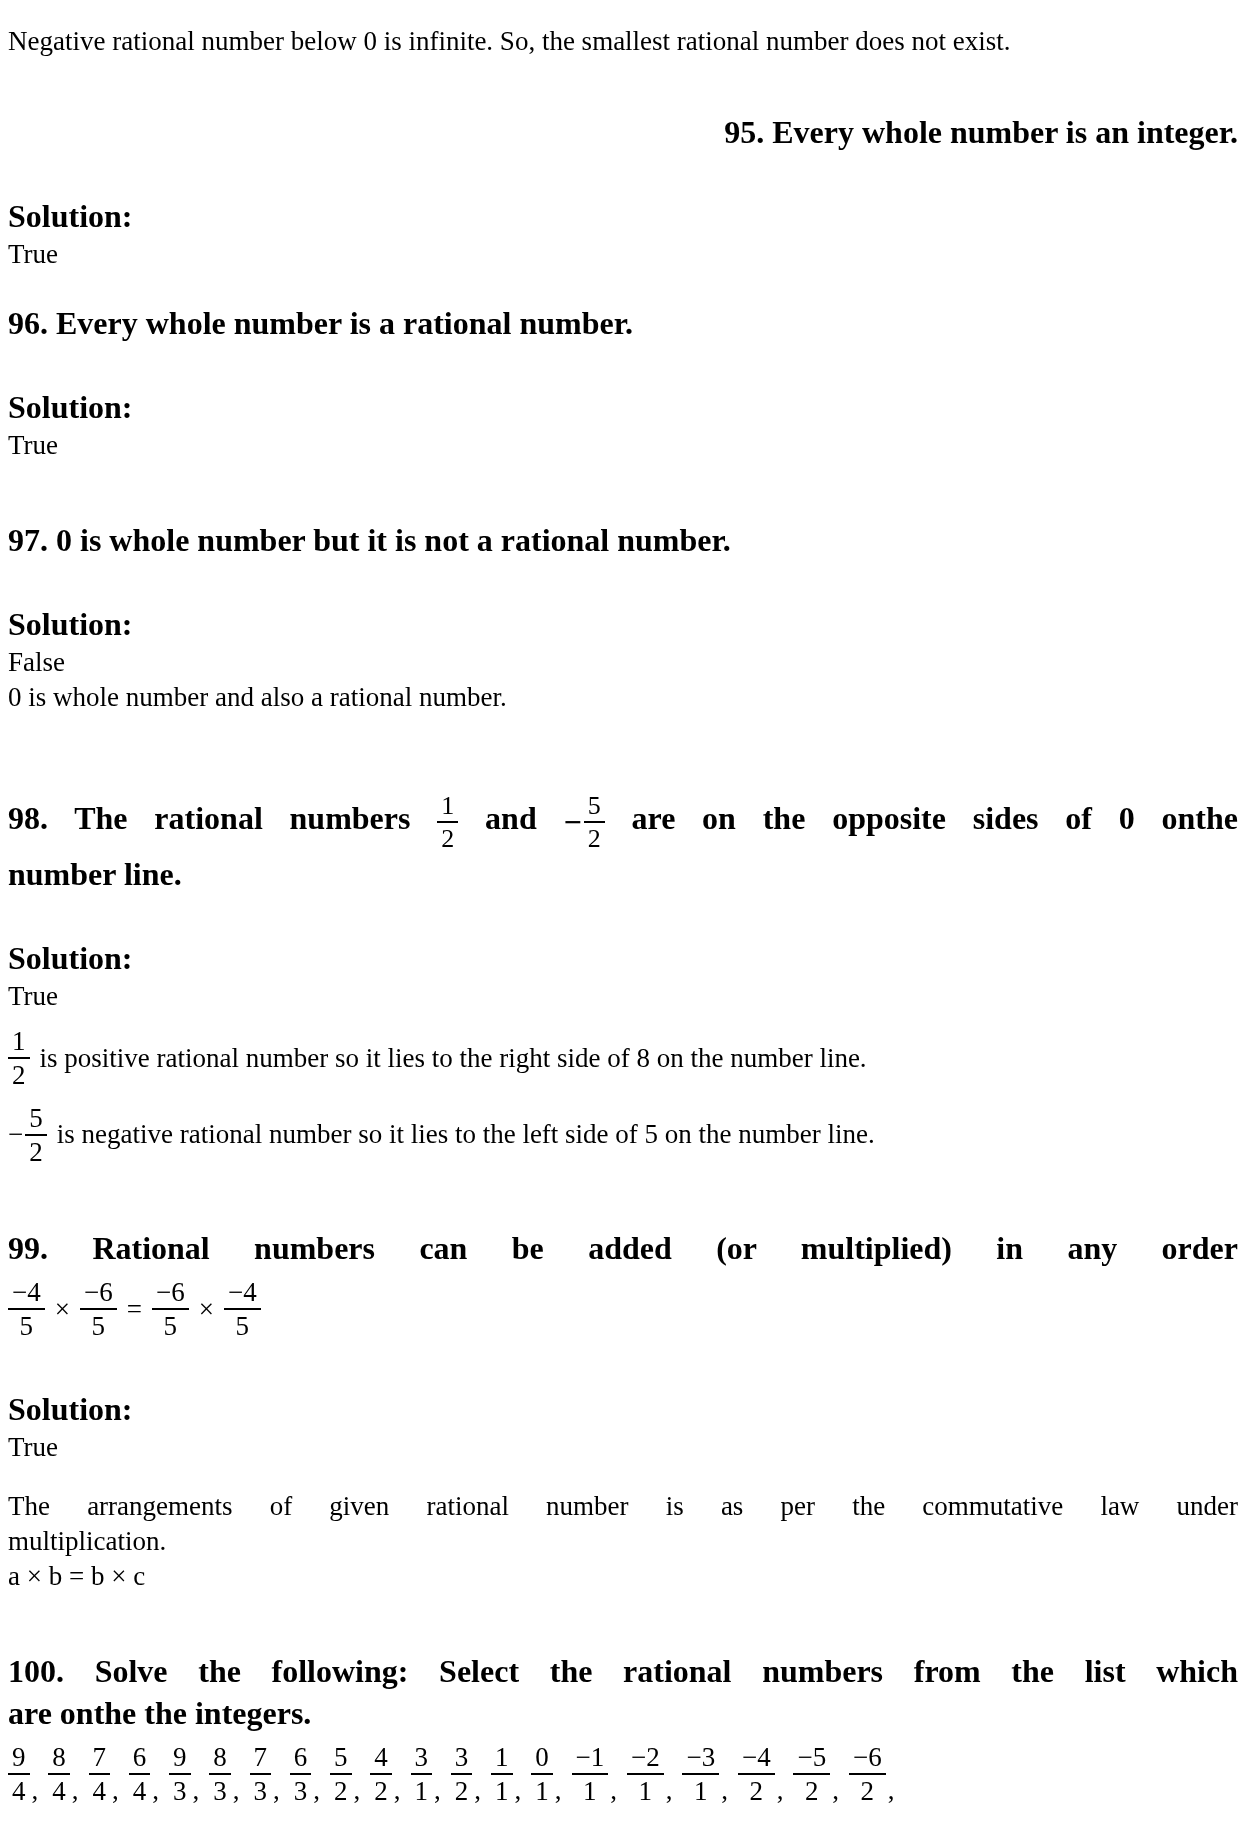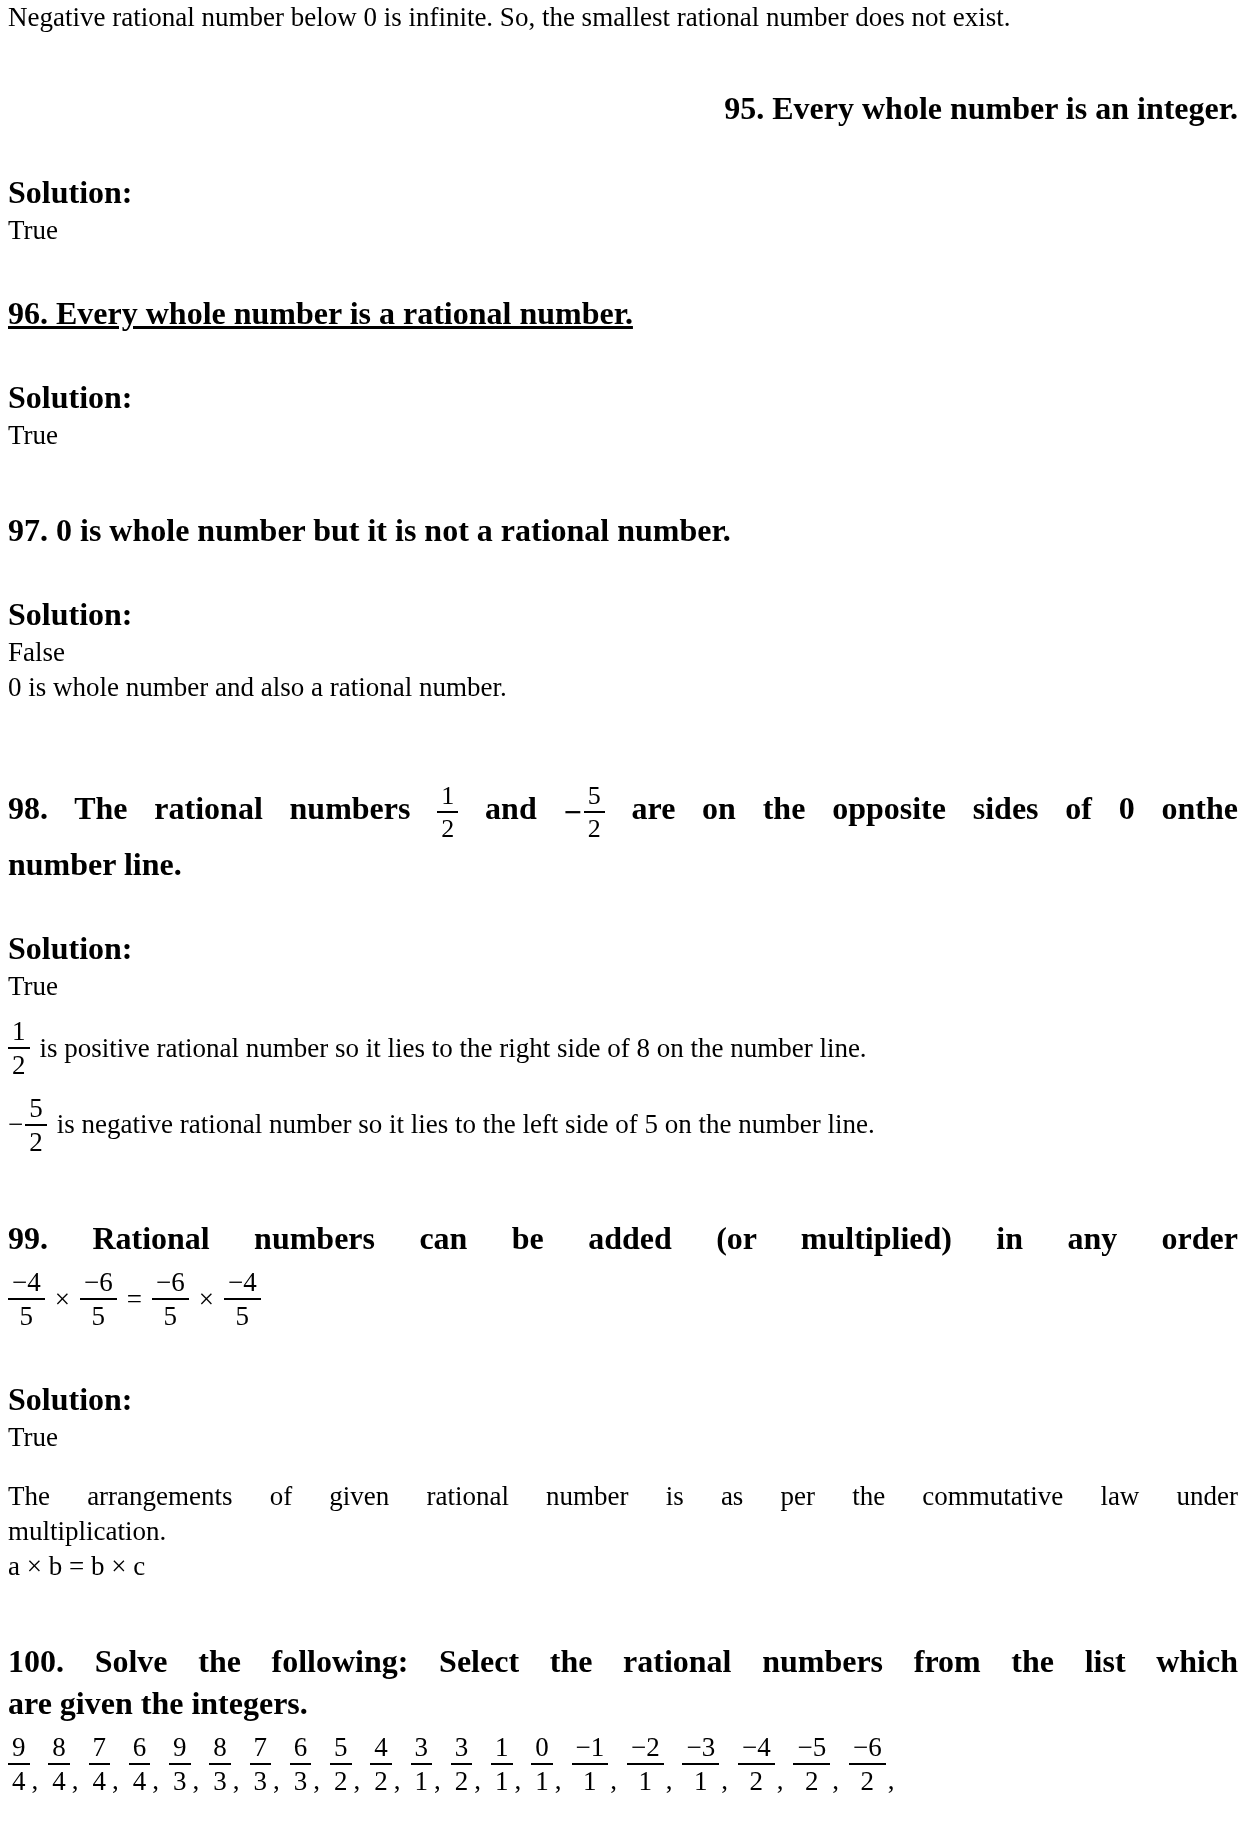--- a/index.html
+++ b/index.html
@@ -7,32 +7,32 @@
   body {
     width: 1252px;
     height: 1837px;
     overflow: hidden;
     background: #ffffff;
     color: #000000;
     font-family: "Liberation Serif", serif;
     font-size: 27px;
     line-height: 35px;
   }
-  .page { padding: 0 14px 0 8px; }
+  .page { padding: 24px 14px 0 8px; }
   p { margin: 0; }
 
   .q-heading, .sol-heading {
     font-size: 32px;
     line-height: 42px;
     font-weight: 700;
   }
   .justify-full { text-align: justify; text-align-last: justify; }
 
   .mt-q95 { margin-top: 52px; text-align: right; }
-  .mt-q96 { margin-top: 44px; text-decoration: underline; }
+  .mt-q96 { margin-top: 30px; }
   .mt-q97 { margin-top: 56px; }
   .mt-q98 { margin-top: 76px; }
   .mt-q99 { margin-top: 60px; }
   .mt-q100 { margin-top: 56px; }
   .mt-sol { margin-top: 42px; }
   .mt-sol-lg { margin-top: 46px; }
   .mt-frac { margin-top: 12px; }
   .mt-sm { margin-top: 8px; }
   .mt-md { margin-top: 24px; }
 
@@ -147,21 +147,21 @@
         <span class="den">5</span>
       </span>
   </div>
   <p class="sol-heading mt-sol-lg">Solution:</p>
   <p>True</p>
   <p class="justify-full mt-md">The arrangements of given rational number is as per the commutative law under</p>
   <p>multiplication.</p>
   <p>a × b = b × c</p>
 
   <p class="q-heading justify-full mt-q100">100. Solve the following: Select the rational numbers from the list which</p>
-  <p class="q-heading">are given the integers.</p>
+  <p class="q-heading">are onthe the integers.</p>
   <div class="fraction-list mt-sm">
       <span class="frac-item">
         <span class="frac">
           <span class="num">9</span>
           <span class="den">4</span>
         </span>
         <span class="sep">,</span>
       </span>
       <span class="frac-item">
         <span class="frac">

